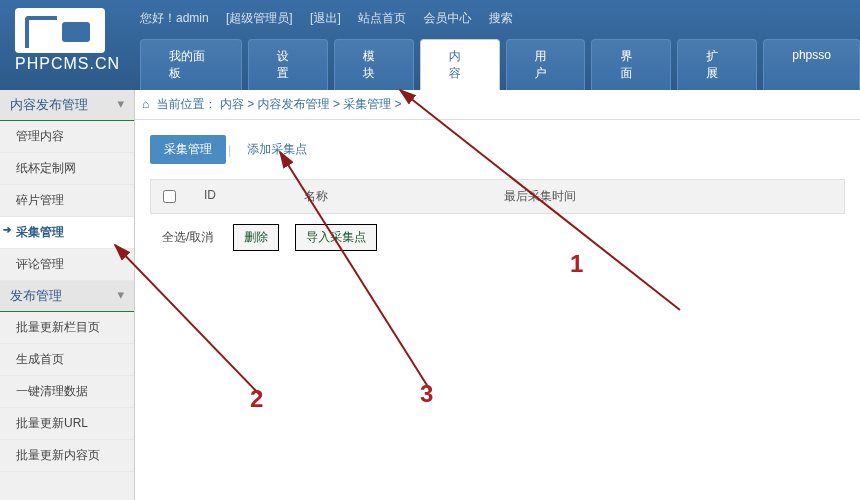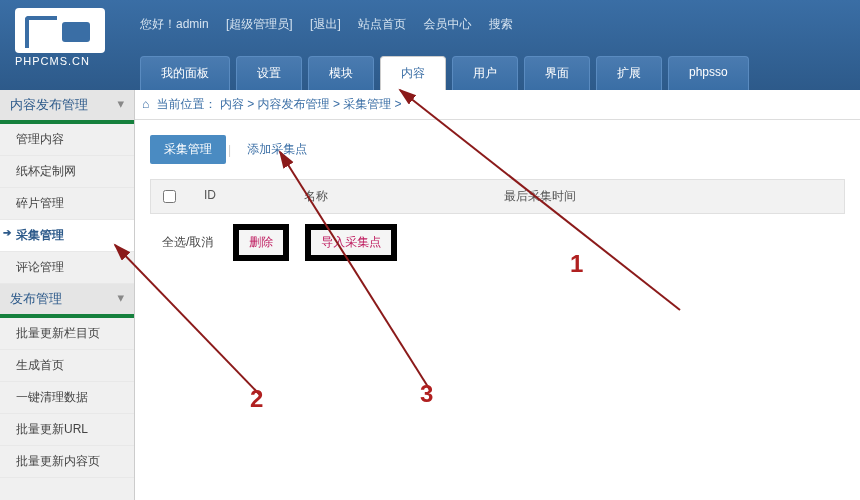--- a/index.html
+++ b/index.html
@@ -2,51 +2,51 @@
 <html><head>
 <meta charset="utf-8">
 <style>
 *{box-sizing:border-box;margin:0;padding:0;font-family:"Microsoft YaHei",Arial,sans-serif;font-size:12px}
 body{background:#f9f9f9;width:860px;height:500px;overflow:hidden}
 .header{background:linear-gradient(#3a6ea5,#2d5a8a);height:90px;position:relative;padding-left:10px}
 .logo{display:inline-block;color:#fff;padding:8px 0 0 5px;vertical-align:top}
 .logo-box{width:90px;height:45px;background:#fff;border-radius:4px;position:relative;margin-bottom:2px}
 .logo-box::before{content:"";position:absolute;left:10px;top:8px;width:28px;height:28px;border:4px solid #3a6ea5;border-right:none;border-bottom:none;border-radius:4px 0 0 0}
 .logo-box::after{content:"";position:absolute;right:15px;top:14px;width:28px;height:20px;background:#3a6ea5;border-radius:3px}
-.logo-text{font-size:11px;letter-spacing:1px}
-.topbar{position:absolute;top:16px;left:140px;color:#d5e3f0}
+.logo-text{font-size:16px;letter-spacing:1px}
+.topbar{position:absolute;top:10px;left:140px;color:#d5e3f0}
 .topbar a{color:#d5e3f0;text-decoration:none;margin-right:14px}
 .topbar span{margin-right:14px}
 .navtabs{position:absolute;bottom:0;left:140px;display:flex;gap:6px}
-.navtab{background:linear-gradient(#4a7bb0,#3a6ea5);color:#fff;padding:8px 20px;border-radius:4px 4px 0 0;cursor:pointer;border:1px solid #5a8bc0;border-bottom:none}
+.navtab{background:linear-gradient(#4a7bb0,#3a6ea5);color:#fff;padding:8px 28px;border-radius:4px 4px 0 0;cursor:pointer;border:1px solid #5a8bc0;border-bottom:none}
 .navtab.active{background:#fff;color:#3a6ea5;border-color:#ccc}
 .sitetab{background:linear-gradient(#4a7bb0,#3a6ea5);color:#fff;padding:8px 14px;border-radius:4px 4px 0 0;cursor:pointer;margin-left:10px}
 .sitetab::after{content:"▾";margin-left:4px}
 .body{display:flex;height:calc(100% - 90px)}
 .sidebar{width:135px;background:#f0f0f0;border-right:1px solid #ccc}
-.sidecat{background:#e5e5e5;padding:6px 10px;font-size:13px;color:#2d5a8a;border-bottom:4px solid #15803d;position:relative}
+.sidecat{background:#e5e5e5;padding:6px 10px;font-size:13px;color:#2d5a8a;border-bottom:1px solid #15803d;position:relative}
 .sidecat::after{content:"▾";position:absolute;right:10px;color:#888}
 .sideitem{padding:7px 10px 7px 16px;color:#444;cursor:pointer;border-bottom:1px solid #e8e8e8}
 .sideitem.active{background:#fff;color:#2d5a8a;font-weight:bold;position:relative}
 .sideitem.active::before{content:"➔";position:absolute;left:3px;color:#2d5a8a;font-size:10px}
 .main{flex:1;background:#fff}
 .breadcrumb{padding:6px 7px;color:#3a6ea5;border-bottom:1px solid #ddd;font-size:12px}
 .breadcrumb .home{color:#3a6ea5;margin-right:4px}
 .content{padding:15px}
 .subtabs{display:flex;gap:0;margin-bottom:15px;align-items:center}
 .subtab{padding:6px 14px;color:#3a6ea5;cursor:pointer}
 .subtab.active{background:#4a8bc2;color:#fff;border-radius:2px}
 .subtab.sep{color:#ccc;padding:0 2px}
 .tablehead{background:#f2f2f2;padding:8px 12px;display:flex;gap:20px;border:1px solid #e0e0e0}
 .tablehead input[type=checkbox]{margin-right:8px}
 .th{color:#555}
 .th-id{width:80px}
 .th-name{width:180px}
 .actions{padding:10px 12px;display:flex;gap:16px;align-items:center}
-.btn{padding:4px 10px;background:#f5f5f5;border:6px solid #000000;cursor:pointer;color:#be185d}
+.btn{padding:4px 10px;background:#f5f5f5;border:1px solid #000000;cursor:pointer;color:#14532d}
 .selall{color:#444;margin-right:4px}
 .annot{position:absolute;color:#b02020;font-size:24px;font-weight:bold;pointer-events:none}
 svg.arrows{position:absolute;top:0;left:0;pointer-events:none}
 </style>
 </head>
 <body>
 
 <div class="header">
   <div class="logo">
     <div class="logo-box"></div>

